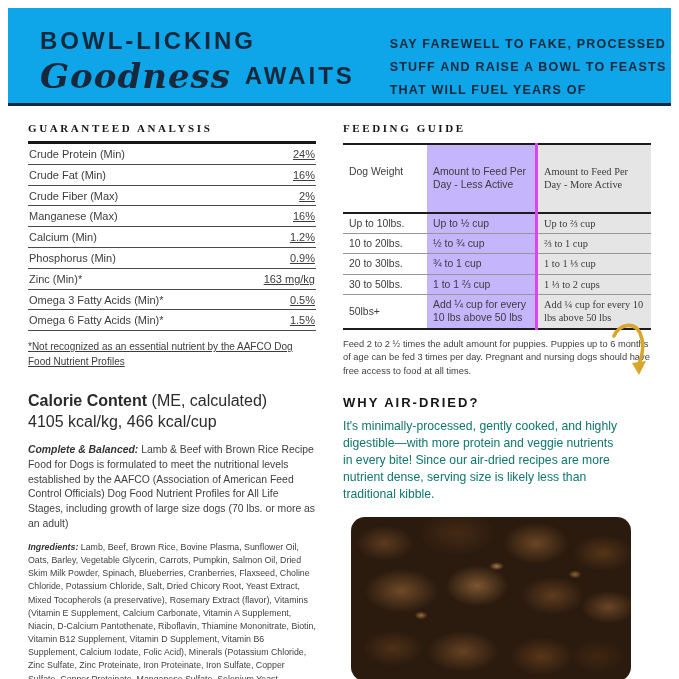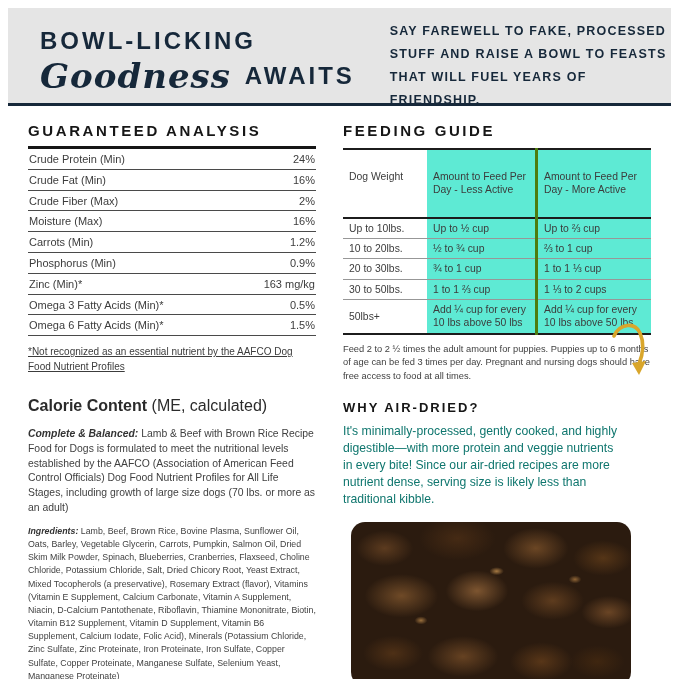--- a/index.html
+++ b/index.html
@@ -1,59 +1,59 @@
 <!DOCTYPE html>
 <html><head>
 <meta charset="utf-8">
 <style>
   html,body{margin:0;padding:0;background:#fff;}
   .page{position:relative;width:679px;height:679px;background:#fff;overflow:hidden;
         font-family:"Liberation Sans",sans-serif;color:#3c3c3c;}
   .label{position:absolute;left:8px;top:8px;right:8px;bottom:6px;display:flex;flex-direction:column;}
 
   
-  .hero{flex:none;height:95px;background:#e5e5e5;display:flex;}
+  .hero{flex:none;height:95px;background:#0ea5e9;display:flex;}
   .hero-left{padding:20px 0 0 32px;width:330px;}
   .t1{font-size:24px;font-weight:bold;letter-spacing:3px;color:#16283a;line-height:1.1;}
   .t2{margin-top:2px;color:#16283a;}
   .script{font-family:"DejaVu Serif",serif;font-style:italic;font-weight:bold;font-size:34px;letter-spacing:1px;}
   .awaits{font-size:24px;font-weight:bold;letter-spacing:3px;vertical-align:4px;margin-left:14px;}
-  .hero-right{padding-top:12px;margin-left:32px;font-size:12.5px;font-weight:bold;
+  .hero-right{padding-top:25px;margin-left:32px;font-size:12.5px;font-weight:bold;
               letter-spacing:1.2px;line-height:1.85;color:#16283a;}
   .rule{flex:none;height:3px;background:#16283a;}
 
   
   main{flex:1;background:#fff;display:flex;padding:16px 18px 0 20px;}
   .col-left{width:288px;flex:none;}
   .col-right{width:308px;flex:none;margin-left:27px;position:relative;}
 
-  h2.sec{font-size:15px;font-weight:bold;letter-spacing:2.6px;color:#161616;margin:0;}
+  h2.sec{font-size:11px;font-weight:bold;letter-spacing:2.6px;color:#161616;margin:0;font-family:Liberation Serif, serif;}
   .ga-head{padding-bottom:7px;border-bottom:3px solid #161616;}
   .ga-row{display:flex;justify-content:space-between;font-size:11px;color:#3c3c3c;
           padding:3px 1px 2.5px 1px;border-bottom:1px solid #4a4a4a;line-height:1.3;}
-  .ga-val{text-align:left;}
+  .ga-val{text-align:left;text-decoration:underline;}
   .ga-foot{font-size:10px;line-height:1.45;margin:9px 0 0 0;color:#3c3c3c;text-decoration:underline;}
   .cal{margin-top:23px;color:#2b2b2b;}
   .cal-h{margin:0;font-size:16px;}
   .cal-h strong{font-weight:bold;}
   .cal-v{margin:3px 0 0 0;font-size:16px;}
   .para{font-size:10.4px;line-height:1.42;color:#3f3f3f;margin:12px 0 0 0;}
   .para strong{color:#333;font-style:italic;}
   .ingredients{font-size:8.8px;line-height:1.5;margin-top:9px;}
 
   
   .fg{width:100%;border-collapse:collapse;font-size:10.4px;color:#3c3c3c;margin-top:9px;}
   .fg th{font-weight:normal;text-align:left;vertical-align:top;padding:20px 6px;line-height:1.28;}
   .fg td{padding:3px 6px;line-height:1.28;}
   .fg thead tr{border-top:2px solid #1c1c1c;border-bottom:2px solid #1c1c1c;}
   .fg tbody td{border-bottom:1px solid #979797;}
   .fg tbody tr:last-child td{border-bottom:2px solid #1c1c1c;}
   .fg .c1{width:72px;}
-  .fg .c2{width:96px;background:#5eead4;}
-  .fg .c3{background:#5eead4;border-left:3px solid #4d7c0f;}
+  .fg .c2{width:96px;background:#c4b5fd;}
+  .fg .c3{background:#e5e5e5;border-left:3px solid #d946ef;font-family:Liberation Serif, serif;}
   .fg-foot{font-size:9.3px;line-height:1.5;color:#3f3f3f;margin:8px 0 0 0;}
 
   h3.wad-h{font-size:13px;font-weight:bold;letter-spacing:2px;color:#161616;margin:16px 0 0 0;}
   .wad{font-size:12.2px;line-height:1.38;color:#0f766e;margin:8px 0 0 0;width:278px;}
   .arrow-svg{position:absolute;right:2px;top:198px;}
 
   .food-photo{width:280px;height:164px;border-radius:14px;margin:15px 0 0 8px;
     background-color:#2b1b0f;
     background-image:
       radial-gradient(42px 26px at 12% 16%, #5c3b1f 0%, transparent 68%),
@@ -102,25 +102,25 @@
             </div>
           <div class="ga-row">
               <span>Crude Fat (Min)</span>
               <span class="ga-val">16%</span>
             </div>
           <div class="ga-row">
               <span>Crude Fiber (Max)</span>
               <span class="ga-val">2%</span>
             </div>
           <div class="ga-row">
-              <span>Moisture (Max)</span>
+              <span>Manganese (Max)</span>
               <span class="ga-val">16%</span>
             </div>
           <div class="ga-row">
-              <span>Carrots (Min)</span>
+              <span>Calcium (Min)</span>
               <span class="ga-val">1.2%</span>
             </div>
           <div class="ga-row">
               <span>Phosphorus (Min)</span>
               <span class="ga-val">0.9%</span>
             </div>
           <div class="ga-row">
               <span>Zinc (Min)*</span>
               <span class="ga-val">163 mg/kg</span>
             </div>
@@ -130,20 +130,21 @@
             </div>
           <div class="ga-row">
               <span>Omega 6 Fatty Acids (Min)*</span>
               <span class="ga-val">1.5%</span>
             </div>
         </div>
         <p class="ga-foot">*Not recognized as an essential nutrient by the AAFCO Dog Food Nutrient Profiles</p>
 
         <div class="cal">
           <p class="cal-h"><strong>Calorie Content</strong> <span>(ME, calculated)</span></p>
+          <p class="cal-v">4105 kcal/kg, 466 kcal/cup</p>
         </div>
 
         <p class="para"><strong>Complete &amp; Balanced:</strong> <span>Lamb &amp; Beef with Brown Rice Recipe Food for Dogs is formulated to meet the nutritional levels established by the AAFCO (Association of American Feed Control Officials) Dog Food Nutrient Profiles for All Life Stages, including growth of large size dogs (70 lbs. or more as an adult)</span></p>
         <p class="para ingredients"><strong>Ingredients:</strong> <span>Lamb, Beef, Brown Rice, Bovine Plasma, Sunflower Oil, Oats, Barley, Vegetable Glycerin, Carrots, Pumpkin, Salmon Oil, Dried Skim Milk Powder, Spinach, Blueberries, Cranberries, Flaxseed, Choline Chloride, Potassium Chloride, Salt, Dried Chicory Root, Yeast Extract, Mixed Tocopherols (a preservative), Rosemary Extract (flavor), Vitamins (Vitamin E Supplement, Calcium Carbonate, Vitamin A Supplement, Niacin, D-Calcium Pantothenate, Riboflavin, Thiamine Mononitrate, Biotin, Vitamin B12 Supplement, Vitamin D Supplement, Vitamin B6 Supplement, Calcium Iodate, Folic Acid), Minerals (Potassium Chloride, Zinc Sulfate, Zinc Proteinate, Iron Proteinate, Iron Sulfate, Copper Sulfate, Copper Proteinate, Manganese Sulfate, Selenium Yeast, Manganese Proteinate)</span></p>
       </section>
 
       <section class="col-right">
         <h2 class="sec">FEEDING GUIDE</h2>
         <table class="fg">
           <thead>

